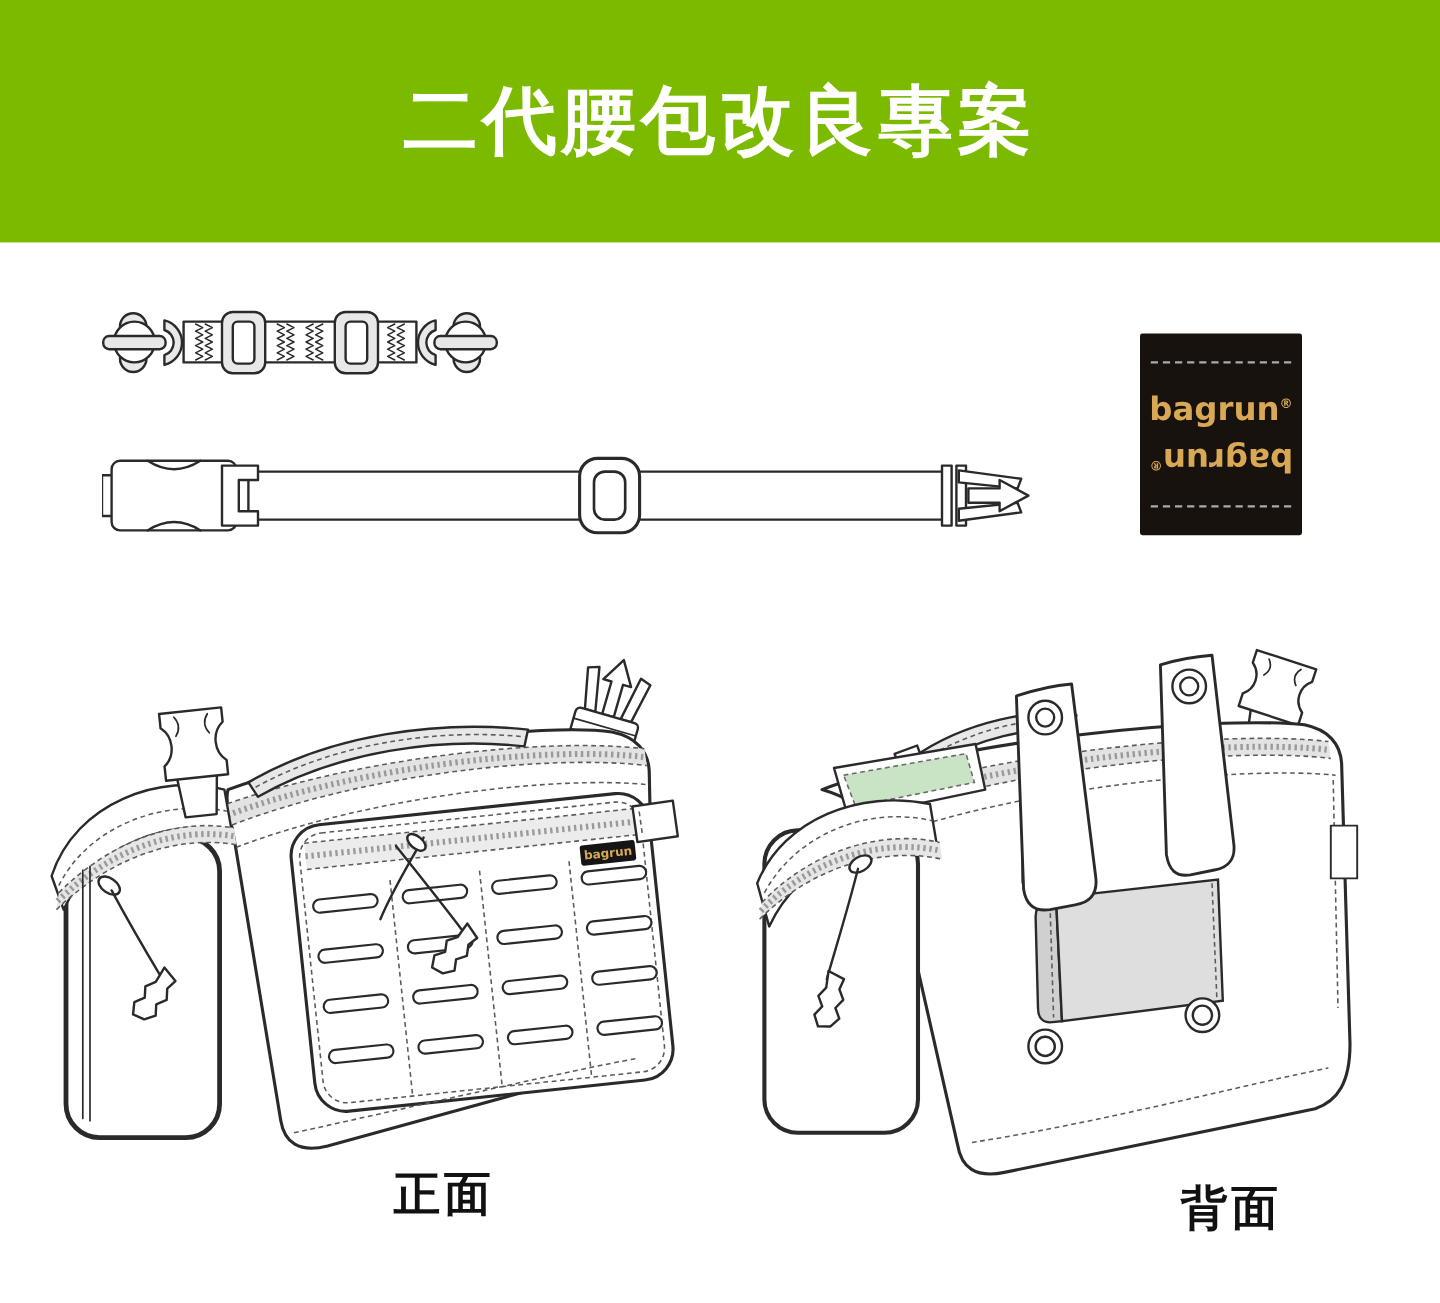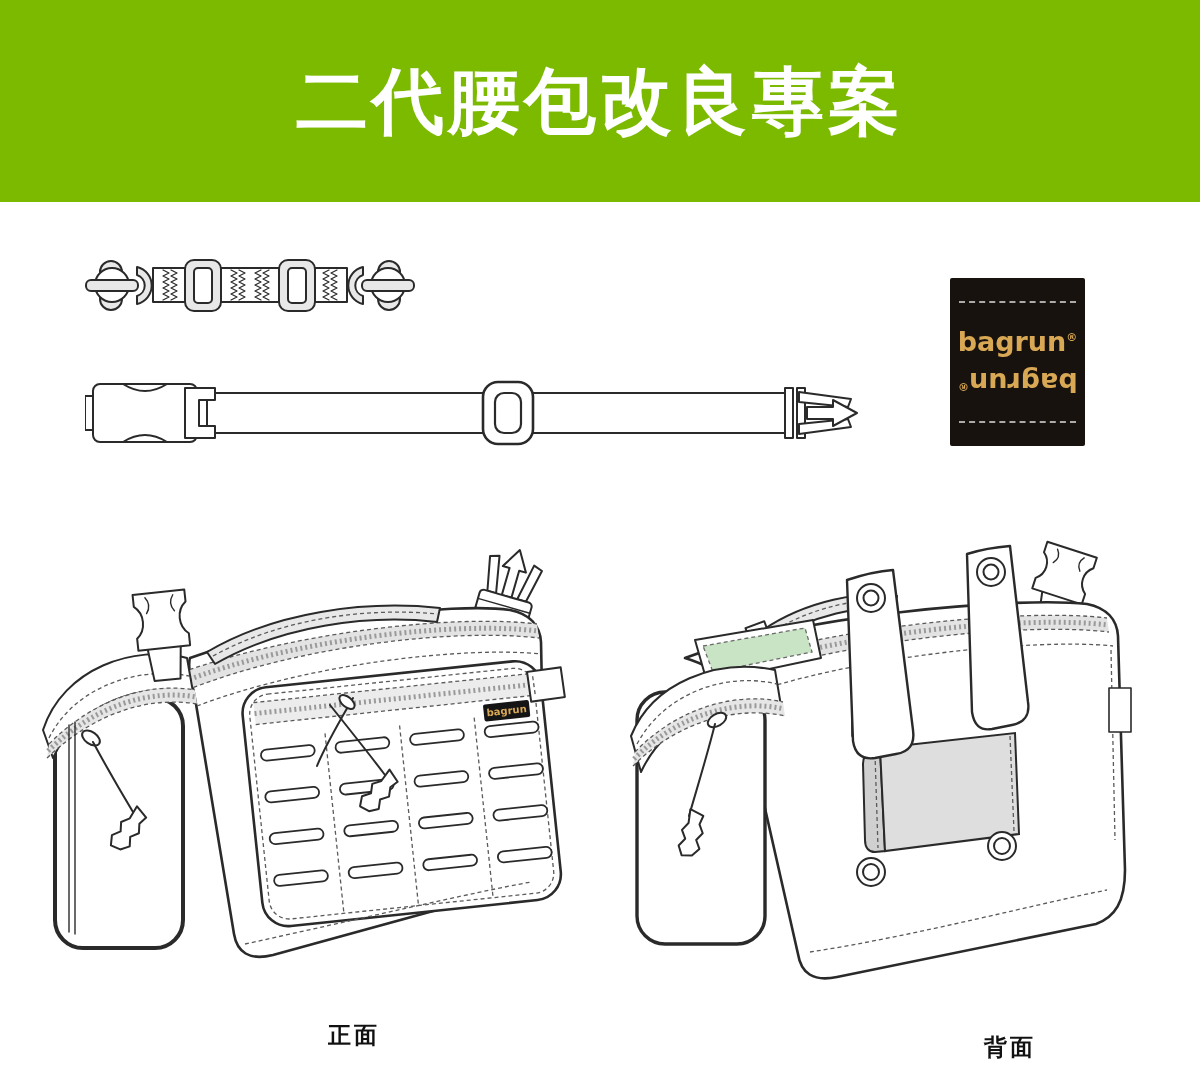--- a/index.html
+++ b/index.html
@@ -1,32 +1,32 @@
 <!DOCTYPE html>
 <html><head>
 <meta charset="utf-8">
 <style>
   html,body{margin:0;padding:0;background:#fff;}
   .page{position:relative;width:1200px;height:1086px;background:#ffffff;overflow:hidden;
         font-family:"DejaVu Sans","Liberation Sans",sans-serif;}
   
   .banner{position:absolute;left:0;top:0;width:1200px;height:202px;background:#7CBA00;
           display:flex;align-items:center;justify-content:center;}
-  .banner .title{color:#ffffff;font-size:72px;font-weight:700;letter-spacing:4px;line-height:1;}
+  .banner .title{color:#ffffff;font-size:62px;font-weight:700;letter-spacing:4px;line-height:1;}
   
   .brand-label{position:absolute;left:950px;top:278px;width:135px;height:168px;background:#17120E;
                border-radius:2px;display:flex;flex-direction:column;align-items:center;justify-content:center;gap:14px;}
   .brand-label .dash{position:absolute;left:9px;right:9px;height:0;border-top:2px dashed #ABABAB;}
   .brand-label .dash.top{top:23px;}
   .brand-label .dash.bottom{bottom:23px;}
   .brand-word{color:#D9A855;font-size:27px;font-weight:700;line-height:1;white-space:nowrap;}
   .brand-word .reg{font-size:11px;vertical-align:super;}
   .brand-word.mirrored{transform:rotate(180deg);}
   
-  .caption{position:absolute;color:#111;font-size:23px;font-weight:700;letter-spacing:3px;line-height:1;margin-top:48px;}
+  .caption{position:absolute;color:#111;font-size:39px;font-weight:700;letter-spacing:3px;line-height:1;}
   .caption.front{left:328px;top:976px;}
   .caption.back{left:984px;top:988px;}
   
   .drawing{position:absolute;}
   svg{display:block;}
   .ln{stroke:#2A2A2A;fill:none;stroke-width:2;stroke-linecap:round;stroke-linejoin:round;}
   .fw{stroke:#2A2A2A;fill:#ffffff;stroke-width:2;stroke-linejoin:round;}
   .fg{stroke:#2A2A2A;fill:#E8E8E8;stroke-width:2;stroke-linejoin:round;}
   .dashln{stroke:#5a5a5a;fill:none;stroke-width:1.3;stroke-dasharray:4 3;}
   .teeth{stroke:#9a9a9a;fill:none;stroke-width:5;stroke-dasharray:2 3;}

